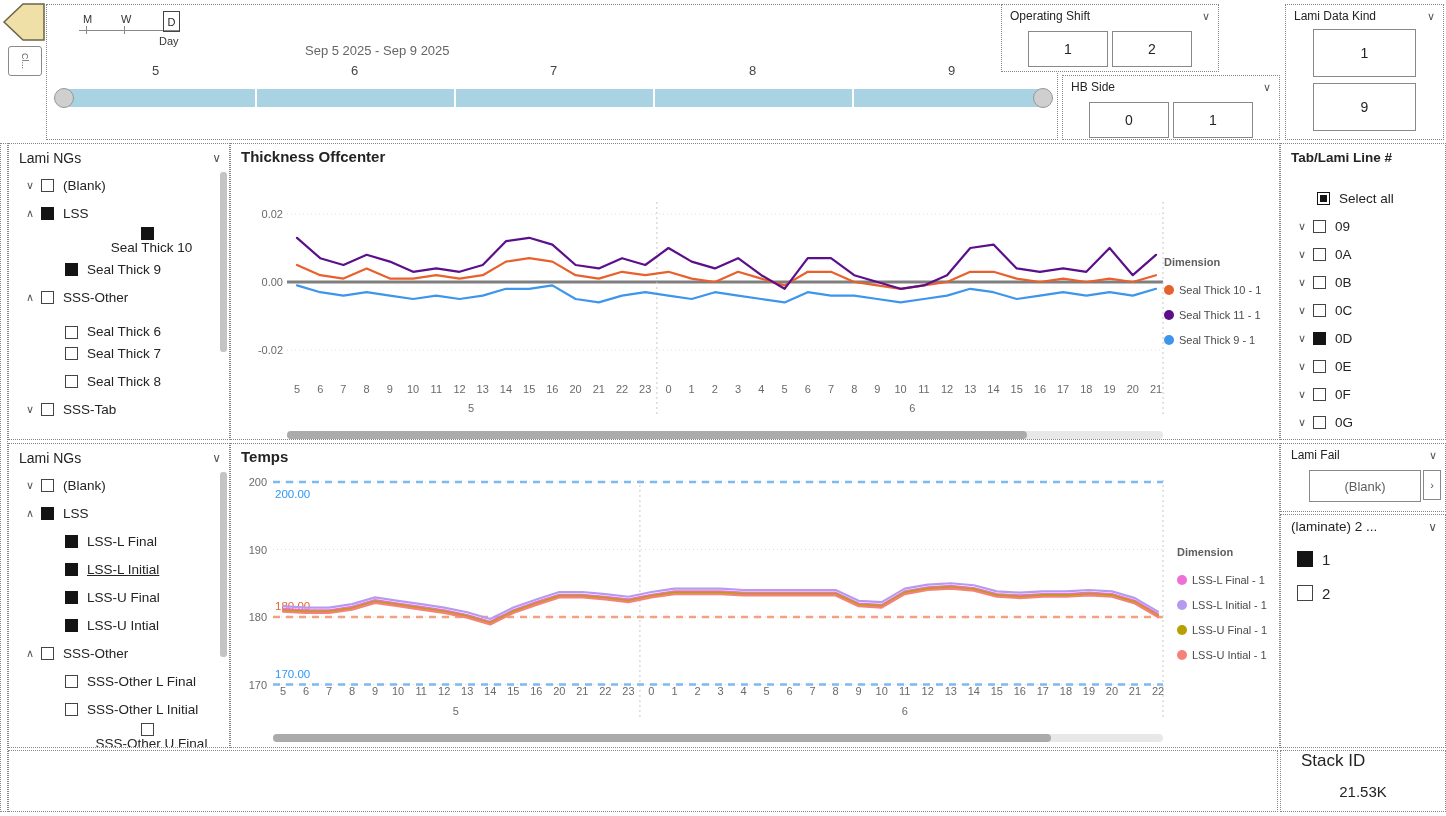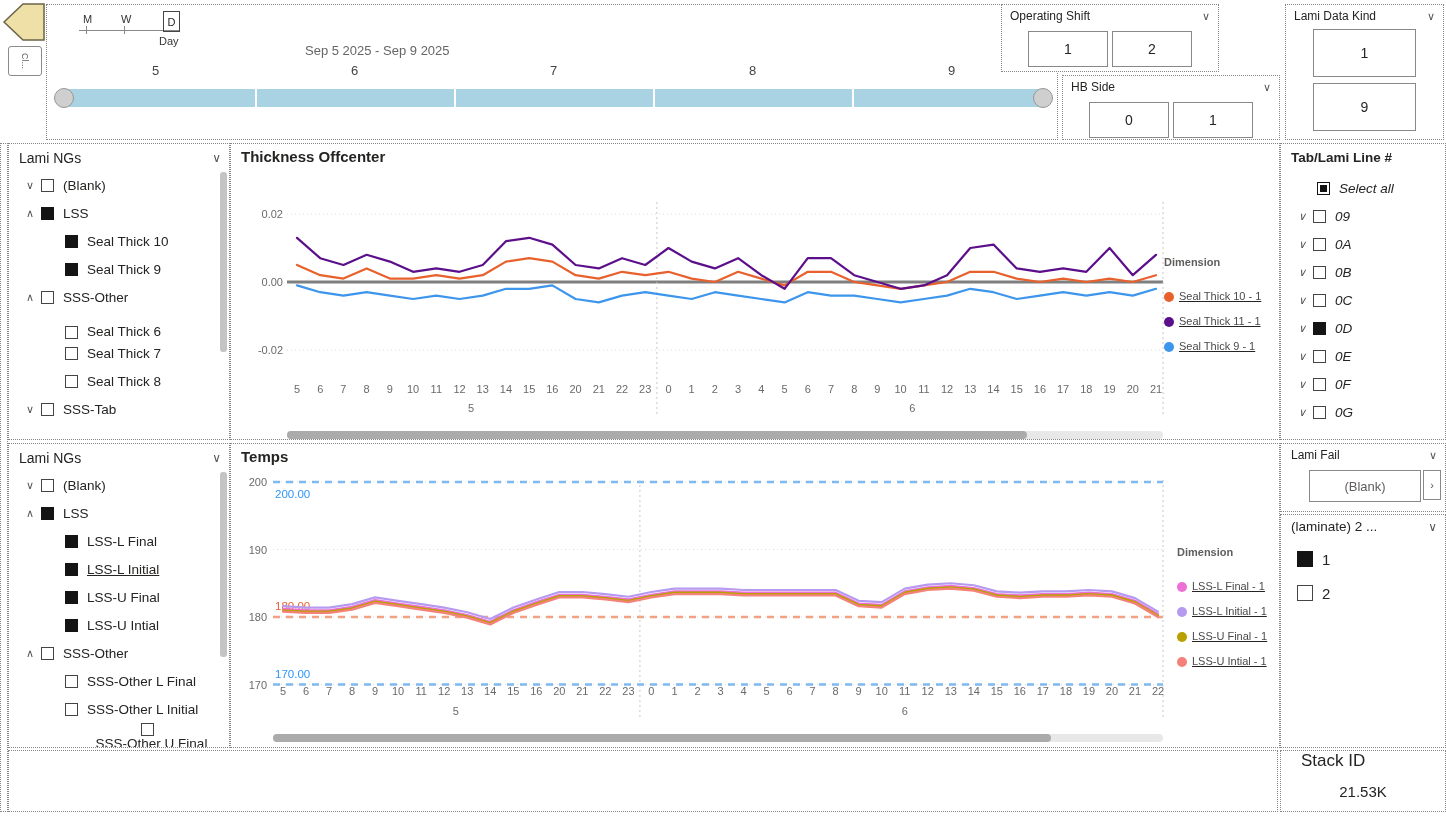--- a/index.html
+++ b/index.html
@@ -24,21 +24,21 @@
   .cb.checked{background:#141414;border-color:#141414;}
   .cb.big{width:16px;height:16px;}
   .cb.partial{border-color:#141414;display:flex;align-items:center;justify-content:center;}
   .cb.partial .inner{width:7px;height:7px;background:#141414;}
   .vscroll{position:absolute;width:7px;border-radius:3px;background:#C4C4C4;right:2px;}
   .chart-title{position:absolute;left:10px;top:4px;font-size:15px;font-weight:700;color:#252423;}
   .ax{font-size:11px;fill:#6a6a6a;}
   .reflab{font-size:11.5px;font-weight:400;}
   .legend{position:absolute;width:130px;}
   .leg-title{font-size:11px;font-weight:700;color:#605E5C;margin-bottom:9px;}
-  .leg-row{display:flex;align-items:flex-end;gap:5px;height:25px;text-decoration:underline;}
+  .leg-row{display:flex;align-items:center;gap:5px;height:25px;}
   .leg-dot{width:10px;height:10px;border-radius:50%;flex:none;}
   .leg-row .leg-lab{font-size:11px;color:#4a4a4a;white-space:nowrap;}
   .hscroll-track{position:absolute;height:8px;border-radius:4px;background:#E8E8E8;}
   .hscroll-thumb{position:absolute;height:8px;border-radius:4px;background:#ABABAB;top:0;}
   .tick-lab{position:absolute;transform:translateX(-50%);font-size:13px;color:#444;}
   .sep{position:absolute;top:0;bottom:0;width:2px;background:#FDFDFD;}
   .handle{position:absolute;width:20px;height:20px;border-radius:50%;background:#CFCFCF;
           border:1px solid #979797;top:-1px;box-sizing:border-box;}
   .gran-letter{font-size:11px;color:#333;position:absolute;top:0;}
   .gran-tick{position:absolute;top:13px;width:1px;height:8px;background:#888;}
@@ -133,21 +133,21 @@
         <div class="frow" style="padding-left: 10px;">
           <span class="chev-cell">∨</span>
           <span class="cb"></span>
           <span class="lab">(Blank)</span>
         </div>
         <div class="frow" style="padding-left: 10px;">
           <span class="chev-cell">∧</span>
           <span class="cb checked"></span>
           <span class="lab">LSS</span>
         </div>
-        <div class="frow" style="padding-left: 56px;">
+        <div class="frow" style="padding-left: 56px; flex-direction: column;">
           <span class="cb checked"></span>
           <span class="lab">Seal Thick 10</span>
         </div>
         <div class="frow" style="padding-left: 56px;">
           <span class="cb checked"></span>
           <span class="lab">Seal Thick 9</span>
         </div>
         <div class="frow" style="padding-left: 10px;">
           <span class="chev-cell">∧</span>
           <span class="cb"></span>
@@ -247,21 +247,21 @@
       </div>
     <div class="hscroll-track" style="left:56px;top:287px;width:876px;">
       <div class="hscroll-thumb" style="left:0;width:740px;"></div>
     </div>
   </div>
 
   <div class="panel" style="left:1280px;top:143px;width:166px;height:297px;overflow:hidden;">
     <div class="slicer-head" style="padding-left:10px;padding-top:6px;">
       <span style="font-size:13.5px;font-weight:700;">Tab/Lami Line #</span>
     </div>
-    <div class="flist" id="list-tab" style="top:30px;font-style:italic;">
+    <div class="flist" id="list-tab" style="top:40px;">
       <div class="frow" style="padding-left:36px;">
         <span class="cb partial">
             <span class="inner"></span>
           </span>
         <span class="lab">Select all</span>
       </div>
       <div id="list-tab-items">
           <div class="frow" style="padding-left: 10px;">
             <span class="chev-cell">∨</span>
             <span class="cb"></span>

